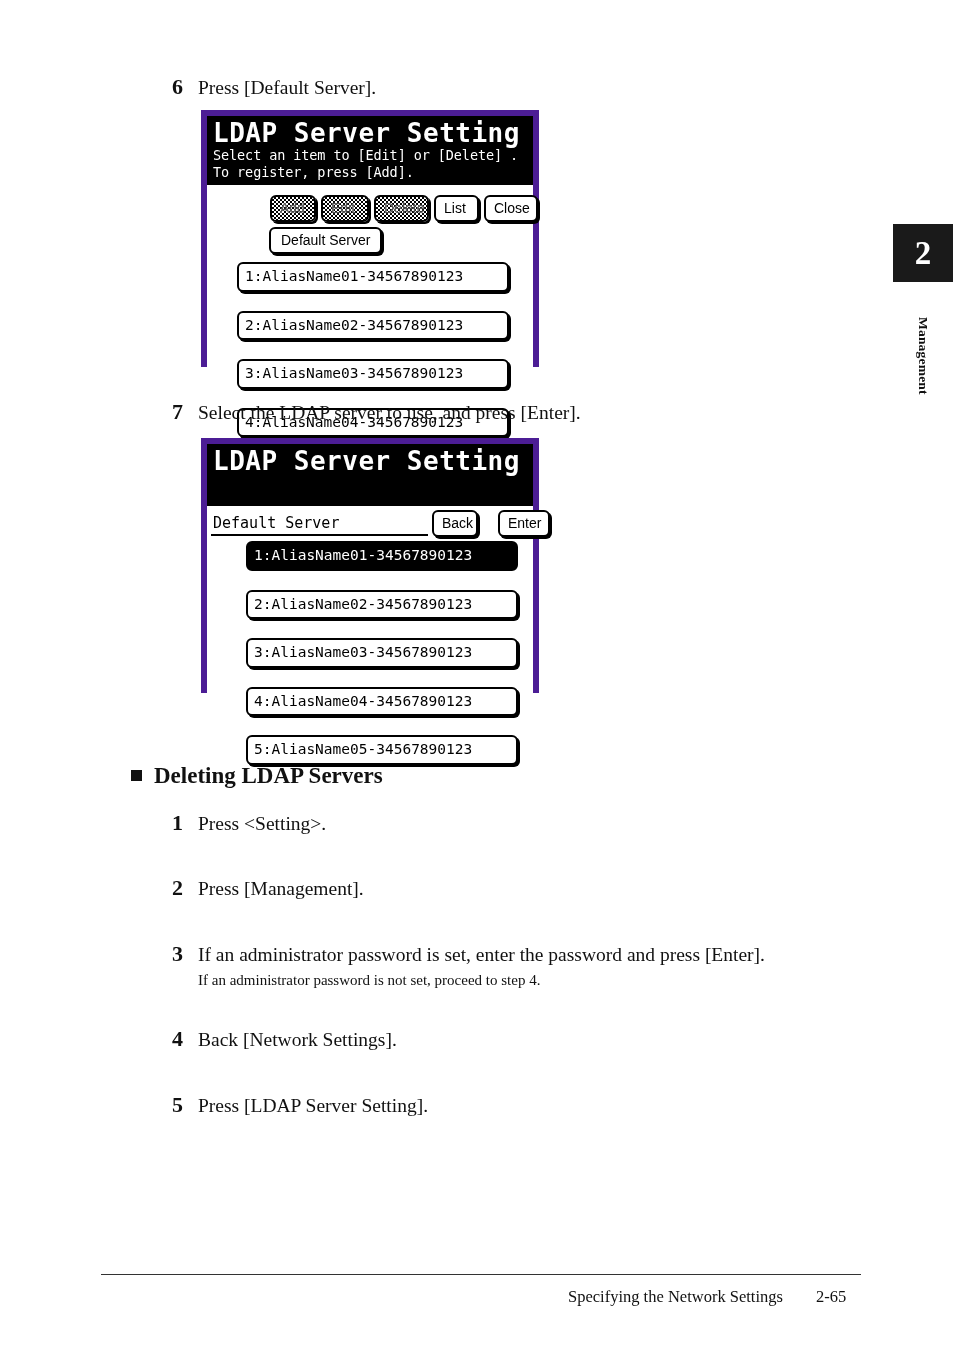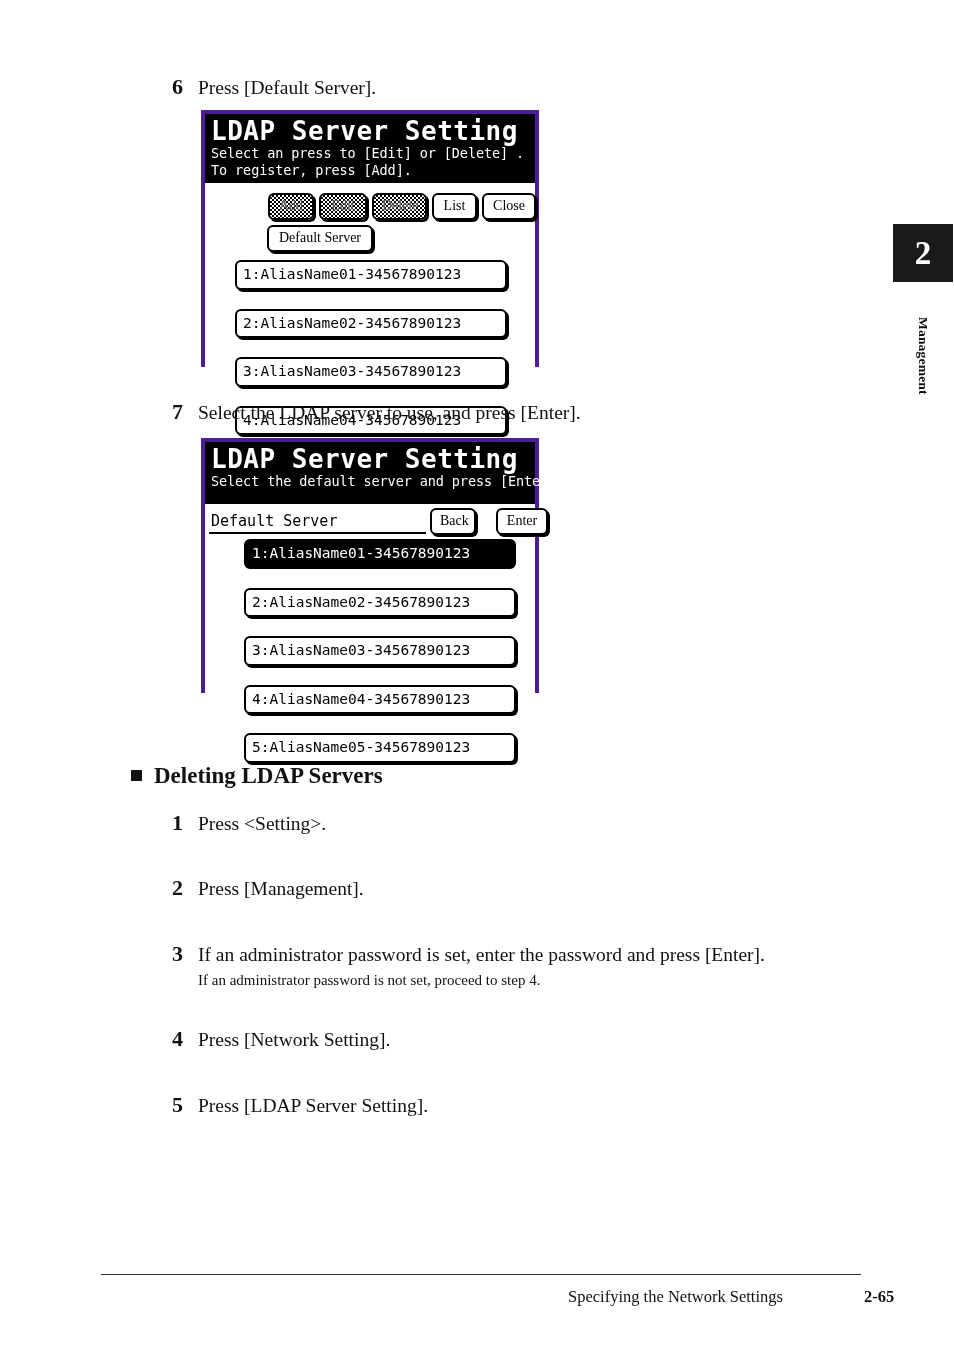--- a/index.html
+++ b/index.html
@@ -97,21 +97,21 @@
     font-weight: bold;
     font-size: 23px;
     line-height: 1;
     white-space: nowrap;
   }
 
   
   .lcd {
     position: absolute;
     background: #c2410c;
-    border: 4px solid #4c1d95;
+    border: 6px solid #4c1d95;
     box-sizing: border-box;
     font-family: "DejaVu Sans Mono", monospace;
   }
   .lcd-header {
     background: #000000;
     color: #ffffff;
     padding: 4px 6px 5px 6px;
   }
   .lcd-title {
     font-family: "DejaVu Sans Mono", monospace;
@@ -135,25 +135,24 @@
   }
 
   
   .lcd-btn {
     display: inline-block;
     box-sizing: border-box;
     border: 2px solid #000000;
     border-radius: 6px;
     background: #ffffff;
     color: #000000;
-    font-family: Liberation Serif, serif;
+    font-family: Liberation Sans, sans-serif;
     font-size: 14px;
     line-height: 1;
     padding: 4px 8px 5px 8px;
-    text-align: center;
     box-shadow: 2px 2px 0 0 #000000;
     white-space: nowrap;
   }
   .lcd-btn.disabled {
     background:
       repeating-conic-gradient(#000000 0% 25%, #ffffff 0% 50%) 0 0/4px 4px;
     color: #555555;
     text-shadow: 0 0 1px #ffffff;
   }
   .lcd-btn.wide {
@@ -239,21 +238,21 @@
 <div class="chapter-label">Management</div>
 
 <div class="step" style="left:172px; top:76px;">
   <span class="step-num">6</span>
   <span class="step-text">Press [Default Server].</span>
 </div>
 
 <div class="lcd" style="left:201px; top:110px; width:338px; height:257px;">
   <div class="lcd-header" style="height:60px;">
     <div class="lcd-title">LDAP Server Setting</div>
-    <div class="lcd-sub">Select an press to [Edit] or [Delete] .</div>
+    <div class="lcd-sub">Select an item to [Edit] or [Delete] .</div>
     <div class="lcd-sub">To register, press  [Add].</div>
   </div>
   <div class="lcd-body" style="height:193px;">
 
     <div class="btn-row" style="left:63px; top:10px;">
       <div class="lcd-btn disabled" style="width:46px;">Add</div>
       <div class="lcd-btn disabled" style="width:48px;">Edit</div>
       <div class="lcd-btn disabled" style="width:55px;">Delete</div>
       <div class="lcd-btn" style="width:45px;">List</div>
       <div class="lcd-btn" style="width:54px;">Close</div>
@@ -274,21 +273,20 @@
 </div>
 
 <div class="step" style="left:172px; top:401px;">
   <span class="step-num">7</span>
   <span class="step-text">Select the LDAP server to use, and press [Enter].</span>
 </div>
 
 <div class="lcd" style="left:201px; top:438px; width:338px; height:255px;">
   <div class="lcd-header" style="height:53px;">
     <div class="lcd-title">LDAP Server Setting</div>
-    <div class="lcd-sub">Select the default server and press [Enter].</div>
   </div>
   <div class="lcd-body" style="height:198px;">
 
     <div class="field-label" style="left:6px; top:10px;">Default Server</div>
     <div class="field-rule" style="left:4px; top:28px; width:217px;"></div>
 
     <div class="btn-row" style="left:225px; top:4px;gap:20px;">
       <div class="lcd-btn" style="width:46px;">Back</div>
       <div class="lcd-btn" style="width:52px;">Enter</div>
     </div>
@@ -319,23 +317,23 @@
 </div>
 
 <div class="step" style="left:172px; top:943px;">
   <span class="step-num">3</span>
   <span class="step-text">If an administrator password is set, enter the password and press [Enter].</span>
 </div>
 <div class="step-sub" style="left:198px; top:971px;">If an administrator password is not set, proceed to step 4.</div>
 
 <div class="step" style="left:172px; top:1028px;">
   <span class="step-num">4</span>
-  <span class="step-text">Press [Network Setting].</span>
+  <span class="step-text">Back [Network Settings].</span>
 </div>
 
 <div class="step" style="left:172px; top:1094px;">
   <span class="step-num">5</span>
   <span class="step-text">Press [LDAP Server Setting].</span>
 </div>
 
 <div class="footer-rule" style="left:101px; top:1274px; width:760px;"></div>
 <div class="footer-text" style="left:568px; top:1289px;">Specifying the Network Settings</div>
-<div class="footer-page" style="left:864px; top:1289px;font-weight:bold;">2-65</div>
+<div class="footer-page" style="left:816px; top:1289px;">2-65</div>
 
 </body></html>

